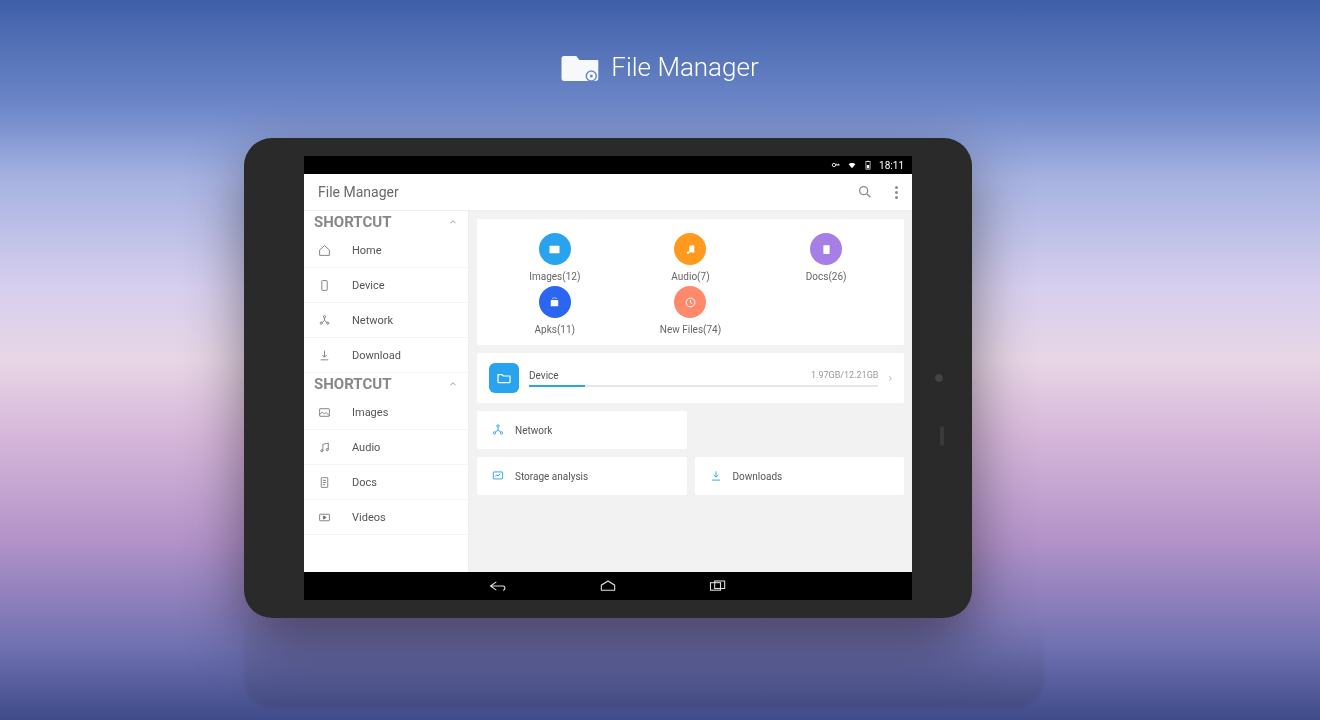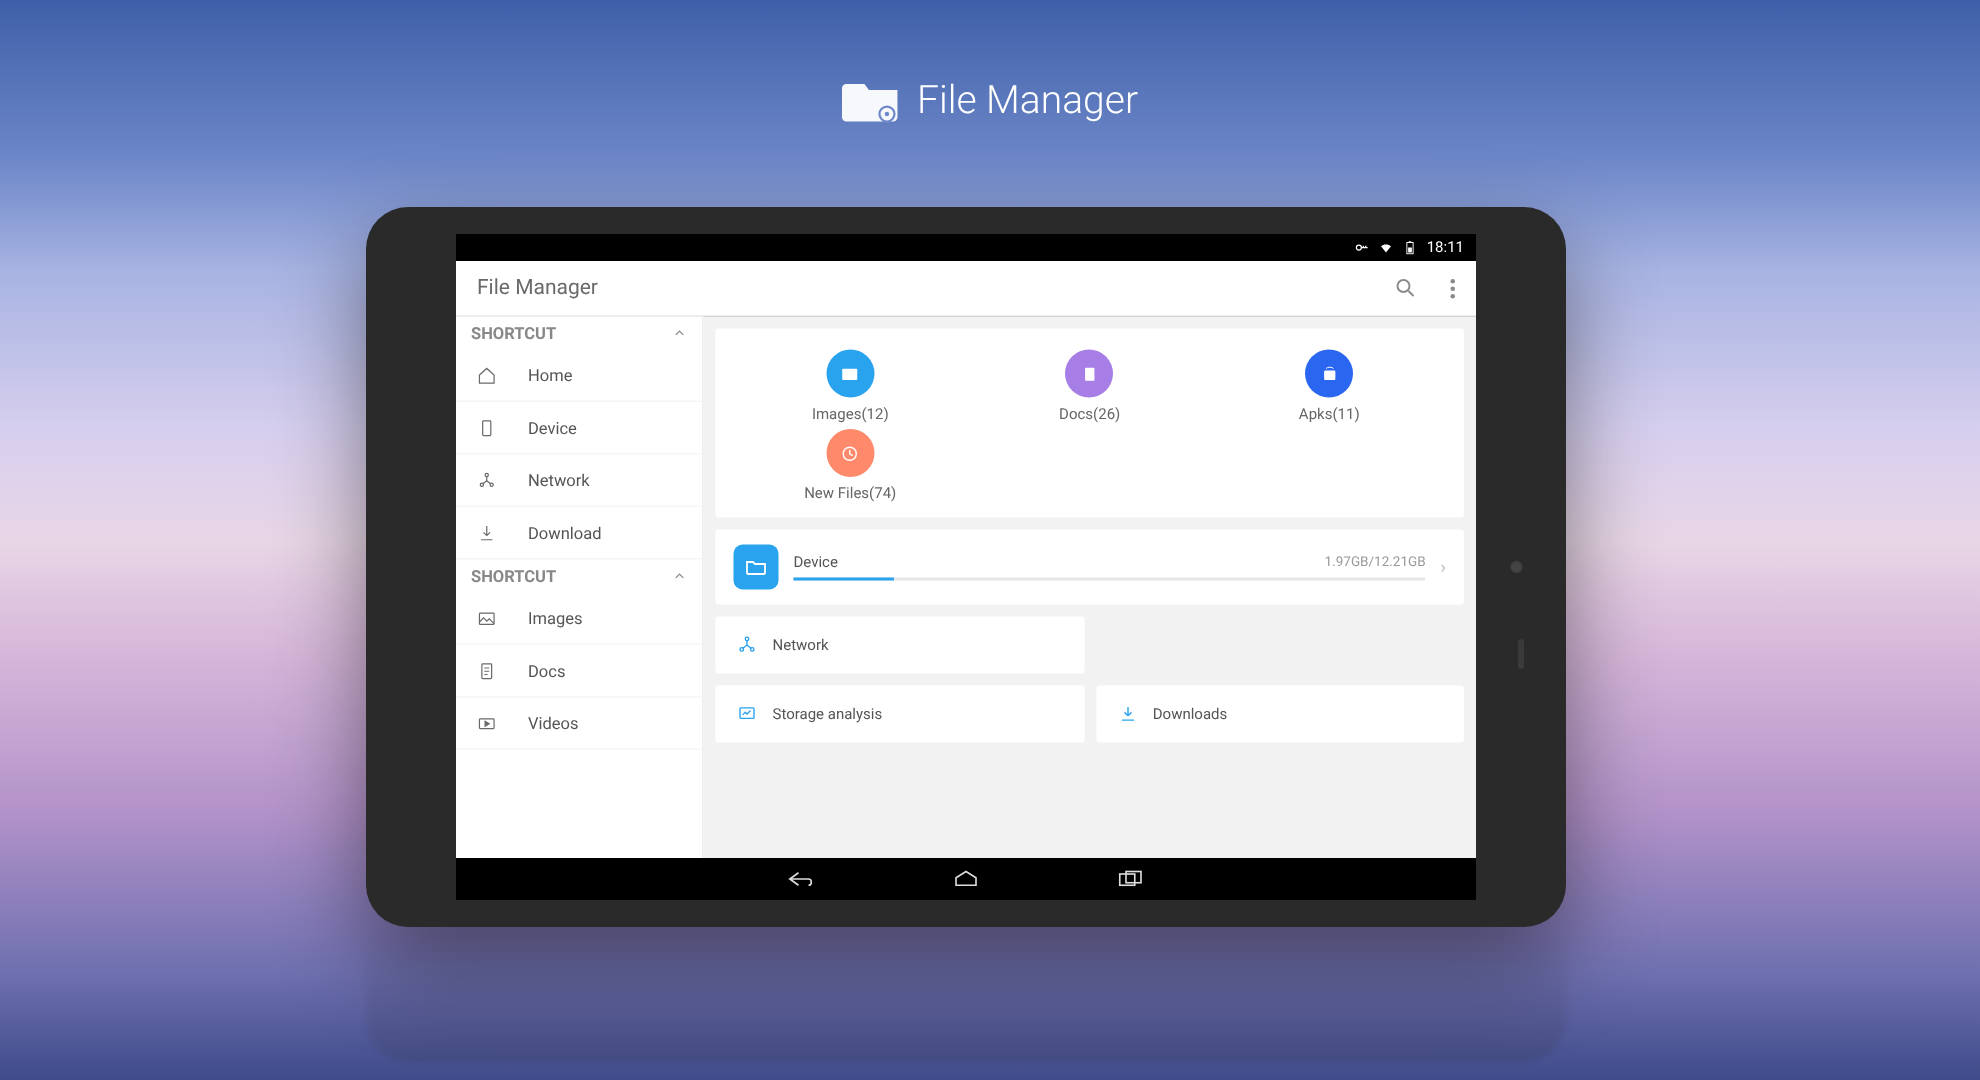--- a/index.html
+++ b/index.html
@@ -1,33 +1,33 @@
 <!DOCTYPE html>
 <html><head>
 <meta charset="utf-8">
 <style>
 html,body{margin:0;padding:0;width:1320px;height:720px;overflow:hidden;font-family:Roboto,Arial,sans-serif}
 body{background:linear-gradient(180deg,#3e5fa8 0%,#6e88c9 15%,#a7b3e2 25%,#d7cfee 40%,#e8d6e6 50%,#d7b8da 60%,#b393c9 75%,#6f70b0 90%,#3f4b8a 100%);position:relative}
 .promo-title{position:absolute;top:50px;left:50%;transform:translateX(-50%);display:flex;align-items:center;gap:10px;color:#fff;font-size:26px;font-weight:300}
 .promo-title svg{width:40px;height:34px}
-.tablet{position:absolute;left:244px;top:138px;width:800px;height:480px;background:#2a2a2a;border-radius:28px;box-shadow:0 25px 60px rgba(0,0,0,0.45);padding:18px 60px 18px 60px;box-sizing:border-box}
+.tablet{position:absolute;left:244px;top:138px;width:728px;height:480px;background:#2a2a2a;border-radius:28px;box-shadow:0 25px 60px rgba(0,0,0,0.45);padding:18px 60px 18px 60px;box-sizing:border-box}
 .tablet::after{content:"";position:absolute;right:28px;top:50%;transform:translateY(-50%);width:10px;height:10px;background:#444;border-radius:50%;box-shadow:inset 0 0 2px #000}
 .tablet::before{content:"";position:absolute;right:28px;top:60%;width:4px;height:20px;background:#3a3a3a;border-radius:2px}
 .screen{width:100%;height:100%;background:#000;display:flex;flex-direction:column;position:relative}
 .statusbar{height:18px;background:#000;color:#fff;font-size:10px;display:flex;justify-content:flex-end;align-items:center;gap:6px;padding:0 8px}
 .statusbar svg{width:10px;height:10px}
 .appbar{height:36px;background:#fff;display:flex;align-items:center;justify-content:space-between;padding:0 14px;border-bottom:1px solid #eee}
 .appbar-title{color:#6a6a6a;font-size:14px}
 .appbar-actions{display:flex;align-items:center;gap:22px}
 .appbar-actions svg{width:16px;height:16px;cursor:pointer}
 .dots{display:flex;flex-direction:column;gap:2px;cursor:pointer}
 .dots span{width:3px;height:3px;background:#8a8a8a;border-radius:50%}
 .workspace{flex:1;display:flex;background:#f2f2f2;min-height:0}
 .sidebar{width:164px;background:#fff;border-right:1px solid #eee;display:flex;flex-direction:column;font-size:11px;color:#555}
-.section-header{display:flex;justify-content:space-between;align-items:center;padding:4px 10px;font-size:11px;color:#888;font-weight:bold;height:14px}
+.section-header{display:flex;justify-content:space-between;align-items:center;padding:4px 10px;font-size:15px;color:#888;font-weight:bold;height:14px}
 .section-header svg{width:10px;height:10px}
 .nav-item{display:flex;align-items:center;gap:21px;padding:0 14px;height:34px;cursor:pointer;border-bottom:1px solid #f5f5f5}
 .nav-item svg{width:13px;height:13px;stroke:#6a6a6a;fill:none;stroke-width:1.5}
 .main{flex:1;padding:8px;display:flex;flex-direction:column;gap:8px;overflow:hidden}
 .card{background:#fff;border-radius:2px}
 .cat-grid{display:grid;grid-template-columns:repeat(3,1fr);padding:14px 10px 10px;row-gap:4px}
 .cat{display:flex;flex-direction:column;align-items:center;gap:6px;cursor:pointer}
 .cat-circle{width:32px;height:32px;border-radius:50%;display:flex;align-items:center;justify-content:center}
 .cat-circle svg{width:15px;height:15px;fill:#fff}
 .cat-label{font-size:10px;color:#666}
@@ -138,20 +138,28 @@
         </div>
         <div class="nav-item">
           <svg viewBox="0 0 24 24">
               <rect x="3" y="5" width="18" height="14" rx="1"></rect>
               <path d="M3 16l5-5 4 4 3-3 6 6"></path>
             </svg>
           <span>Images</span>
         </div>
         <div class="nav-item">
           <svg viewBox="0 0 24 24">
+              <path d="M9 18V6l10-2v12"></path>
+              <circle cx="7" cy="18" r="2"></circle>
+              <circle cx="17" cy="16" r="2"></circle>
+            </svg>
+          <span>Audio</span>
+        </div>
+        <div class="nav-item">
+          <svg viewBox="0 0 24 24">
               <rect x="6" y="3" width="12" height="18" rx="1"></rect>
               <path d="M9 8h6M9 12h6M9 16h4"></path>
             </svg>
           <span>Docs</span>
         </div>
         <div class="nav-item">
           <svg viewBox="0 0 24 24">
               <rect x="3" y="6" width="18" height="12" rx="1"></rect>
               <path d="M10 9l5 3-5 3z" fill="#6a6a6a"></path>
             </svg>
@@ -163,20 +171,30 @@
 
         <div class="card cat-grid">
           <div class="cat">
             <div class="cat-circle" style="background:#2aa3ef">
                 <svg viewBox="0 0 24 24">
                   <rect x="4" y="6" width="16" height="12" rx="1"></rect>
                   <circle cx="9" cy="10" r="1.5"></circle>
                 </svg>
               </div>
             <span class="cat-label">Images(12)</span>
+          </div>
+          <div class="cat">
+            <div class="cat-circle" style="background:#ff9a1f">
+                <svg viewBox="0 0 24 24">
+                  <path d="M10 17V6l8-1v10"></path>
+                  <circle cx="8" cy="17" r="2"></circle>
+                  <circle cx="16" cy="15" r="2"></circle>
+                </svg>
+              </div>
+            <span class="cat-label">Audio(7)</span>
           </div>
           <div class="cat">
             <div class="cat-circle" style="background:#a67ee6">
                 <svg viewBox="0 0 24 24">
                   <rect x="7" y="5" width="10" height="14" rx="1"></rect>
                   <path d="M10 9h4M10 12h4M10 15h3" stroke="#fff" stroke-width="1"></path>
                 </svg>
               </div>
             <span class="cat-label">Docs(26)</span>
           </div>

